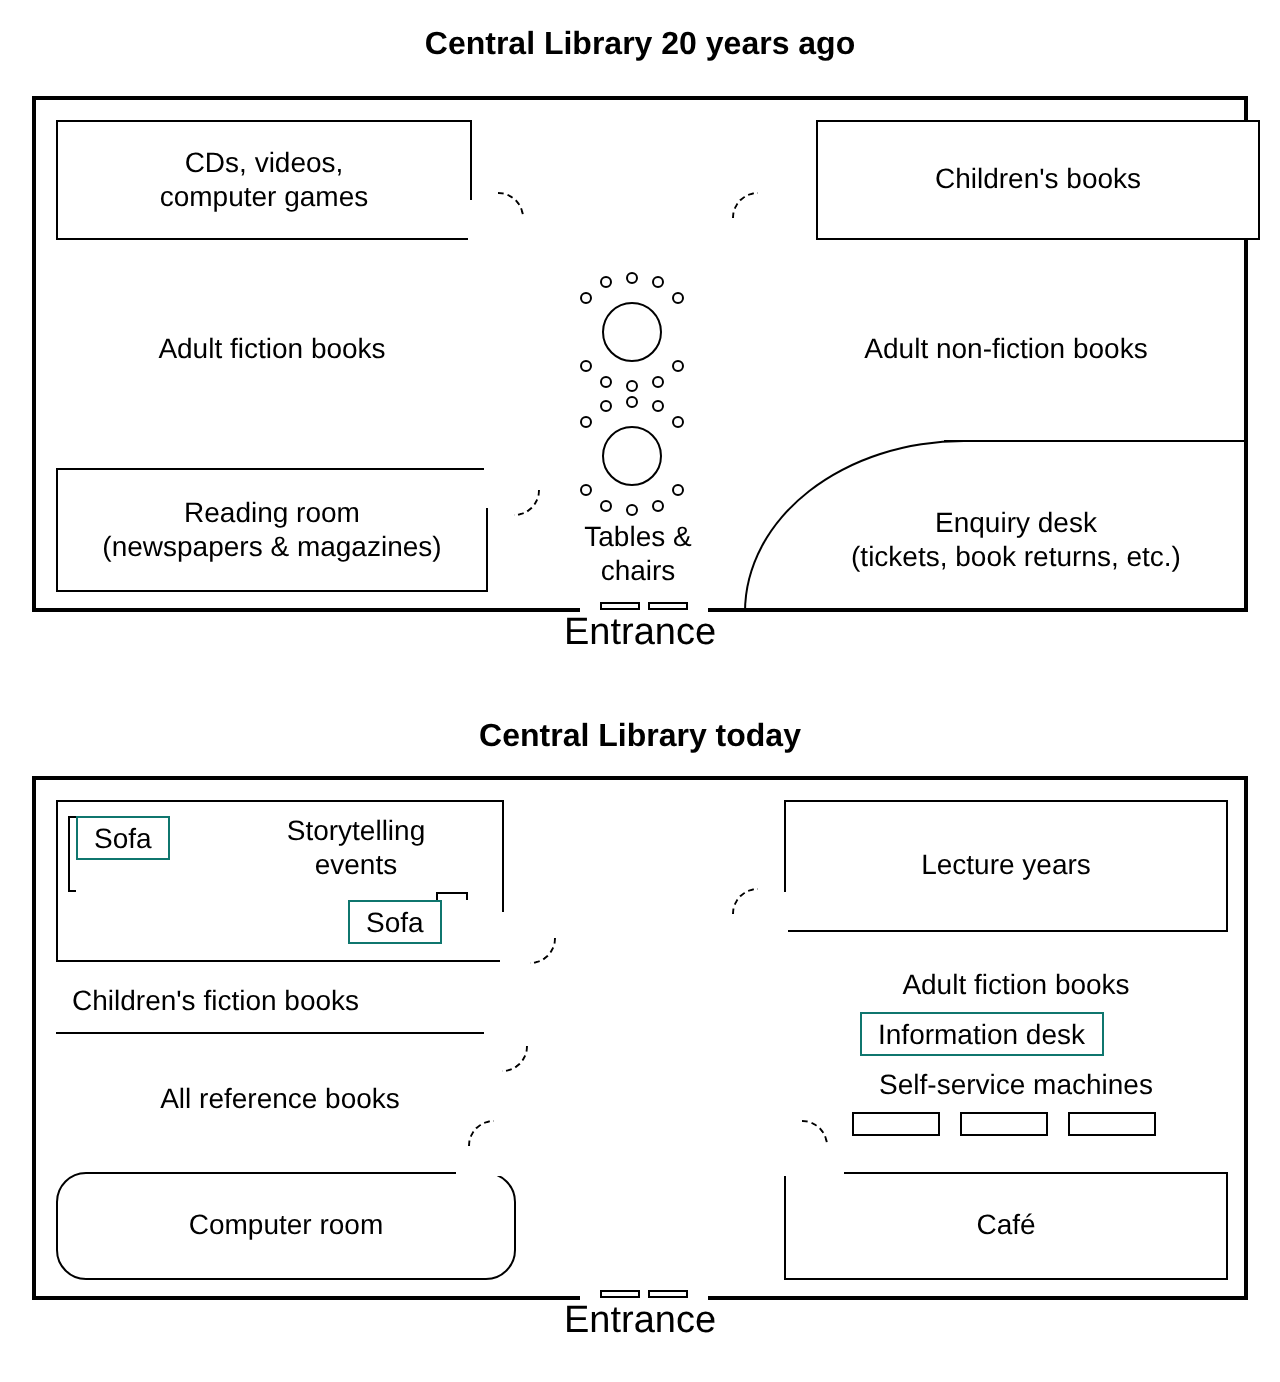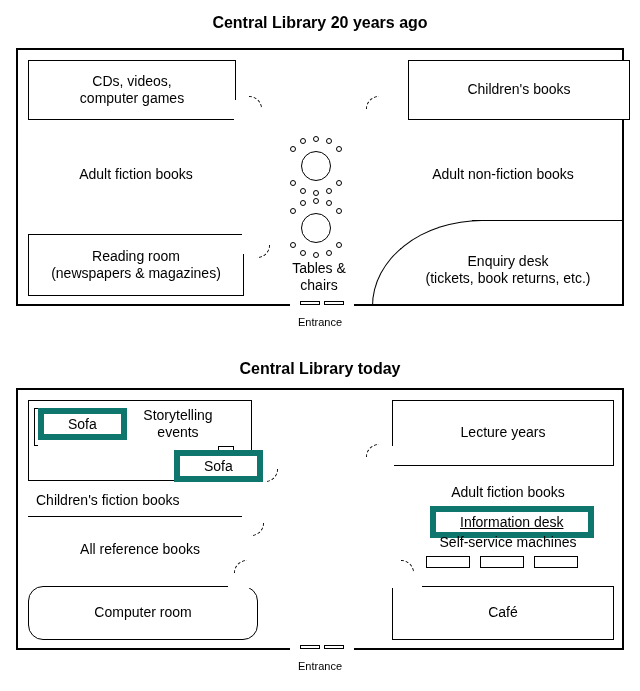--- a/index.html
+++ b/index.html
@@ -44,22 +44,22 @@
   .block {
     position: absolute;
     text-align: center;
     display: flex;
     align-items: center;
     justify-content: center;
     line-height: 1.25;
   }
   .boxed-label {
     position: absolute;
-    border: 6px solid #0f766e;
-    padding: 2px 24px;
+    border: 1px solid #0f766e;
+    padding: 2px 8px;
     background: #fff;
   }
   .small-box {
     position: absolute;
     border: 1px solid #000;
     background: #fff;
   }
 
   
   .entrance-gap {
@@ -75,21 +75,21 @@
     height: 4px;
     width: 20px;
     margin: 0 2px;
     vertical-align: top;
   }
   .entrance-label {
     position: absolute;
     left: 50%;
     transform: translateX(-50%);
     bottom: -24px;
-    font-size: 11px;
+    font-size: 19px;
   }
 
   
   .door {
     position: absolute;
     width: 26px;
     height: 26px;
     border: 1px dashed #000;
     border-radius: 50%;
     pointer-events: none;
@@ -243,21 +243,21 @@
       <span>Lecture years</span>
     </div>
     <div class="gap-v" style="left:372px; top:56px; height:22px;"></div>
     <div class="door tl" style="left:348px; top:54px;"></div>
 
     <div class="block" style="left:10px; top:96px; width:224px; height:30px; justify-content:flex-start; padding-left:8px;">Children's fiction books</div>
     <div class="gap-v" style="right:auto;"></div>
 
     <div class="block" style="left:384px; top:90px; width:212px; height:26px;">Adult fiction books</div>
 
-    <div class="boxed-label" style="left:412px; top:116px;text-decoration:underline;">Information desk</div>
+    <div class="boxed-label" style="left:412px; top:116px;">Information desk</div>
 
     <div class="block" style="left:10px; top:140px; width:224px; height:40px;">All reference books</div>
 
     <div class="block" style="left:384px; top:142px; width:212px; height:22px;">Self-service machines</div>
     <div class="small-box" style="left:408px; top:166px; width:44px; height:12px;"></div>
     <div class="small-box" style="left:462px; top:166px; width:44px; height:12px;"></div>
     <div class="small-box" style="left:516px; top:166px; width:44px; height:12px;"></div>
 
     <div style="position:absolute; left:10px; top:126px; width:214px; height:0; border-top:1px solid #000;"></div>
     <div class="door br" style="left:220px; top:120px;"></div>

